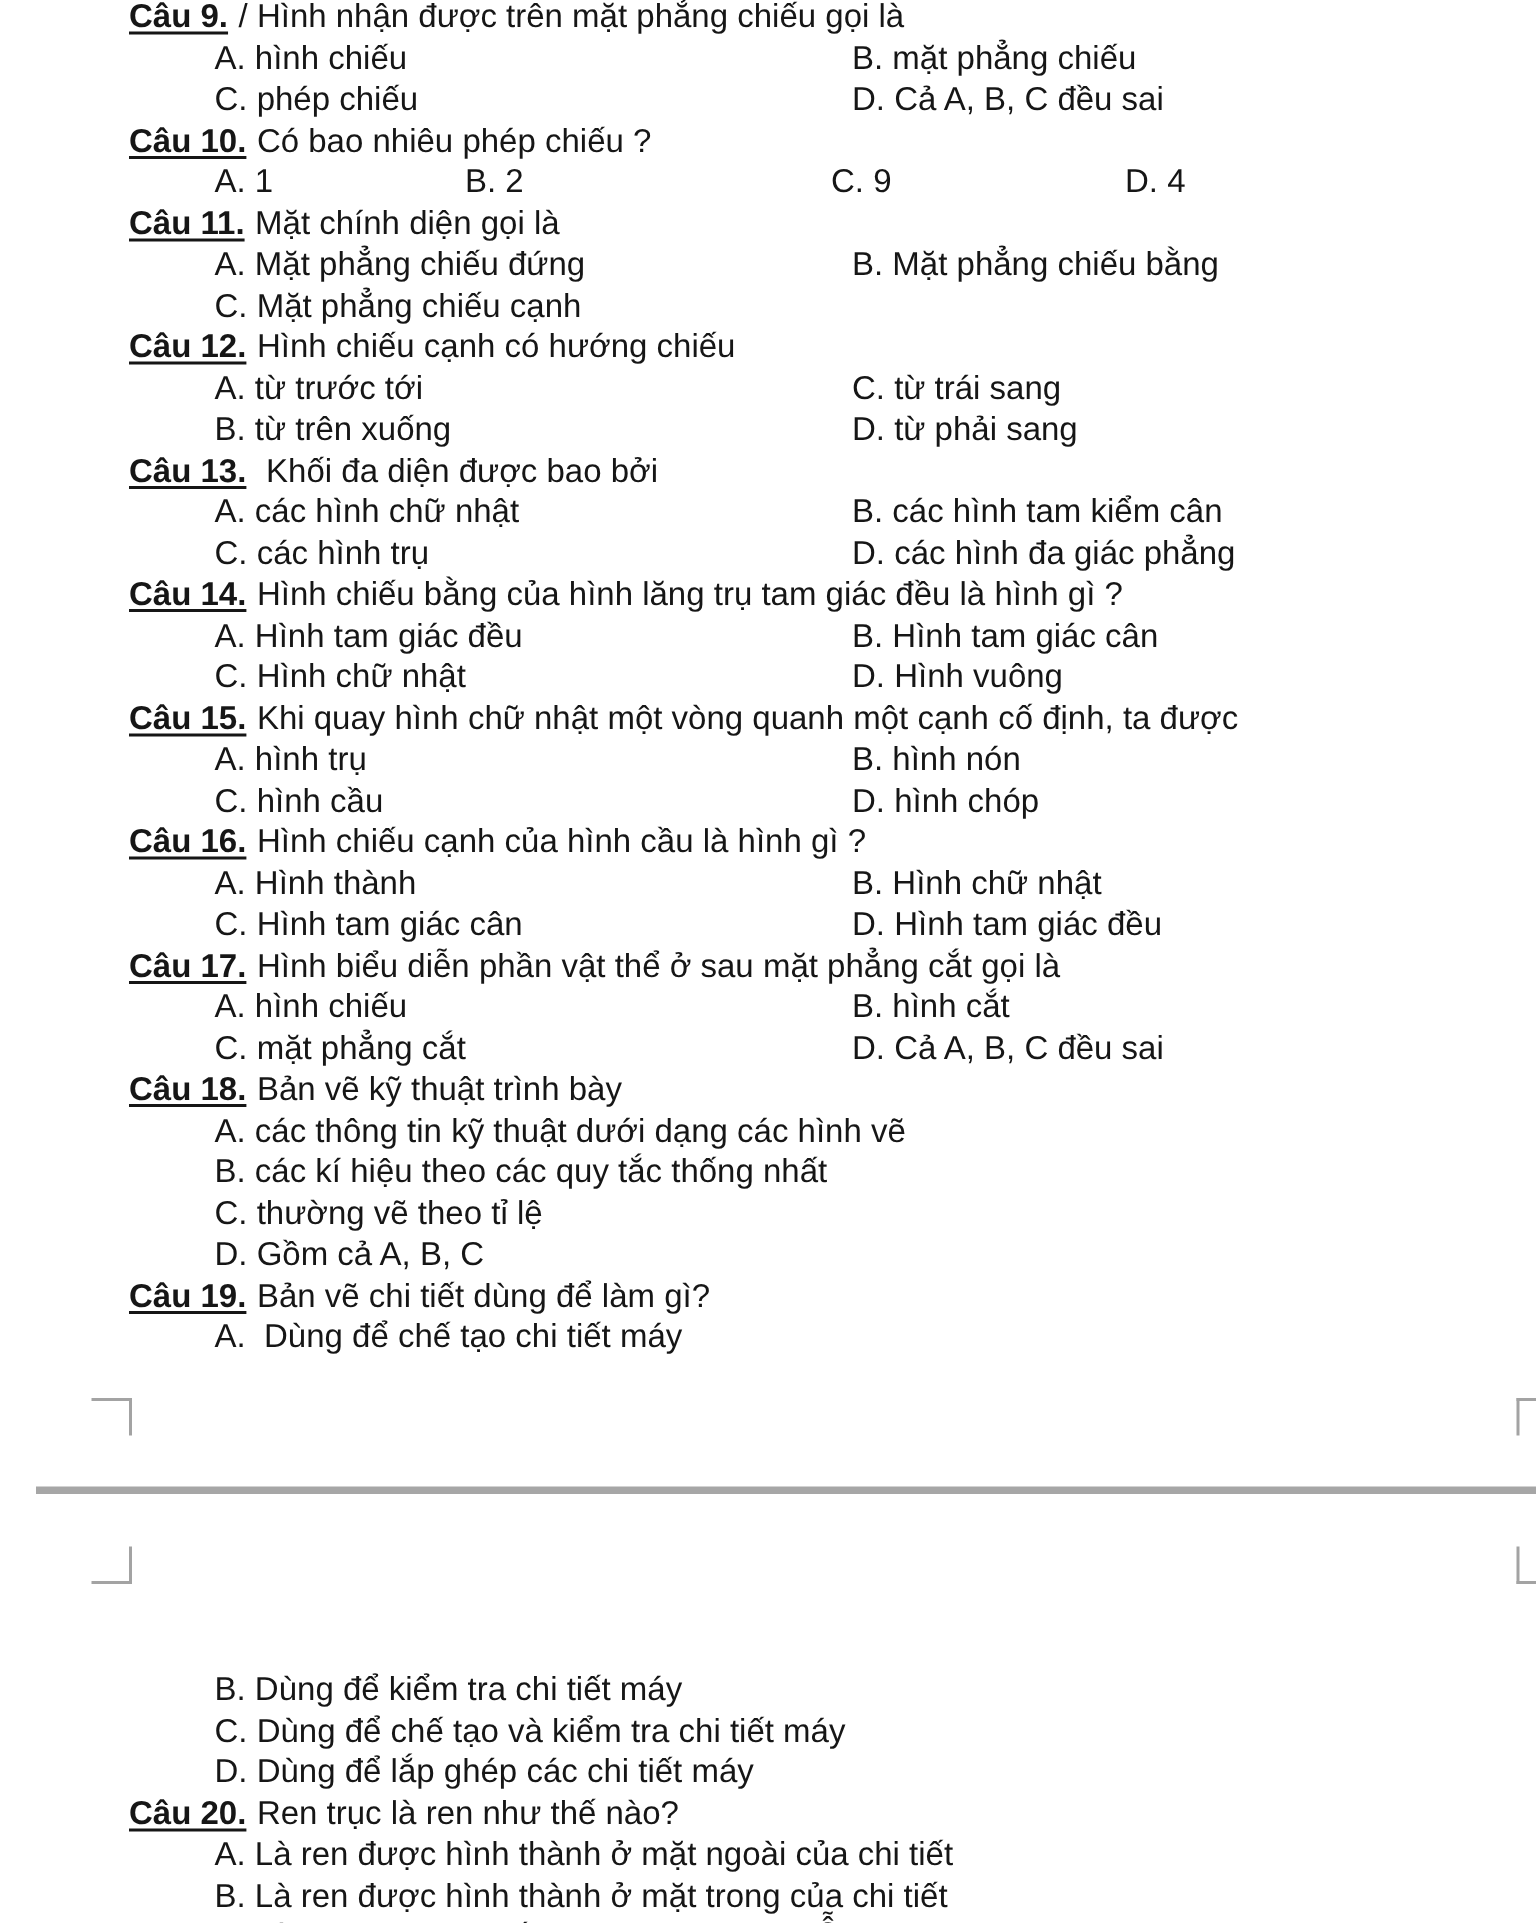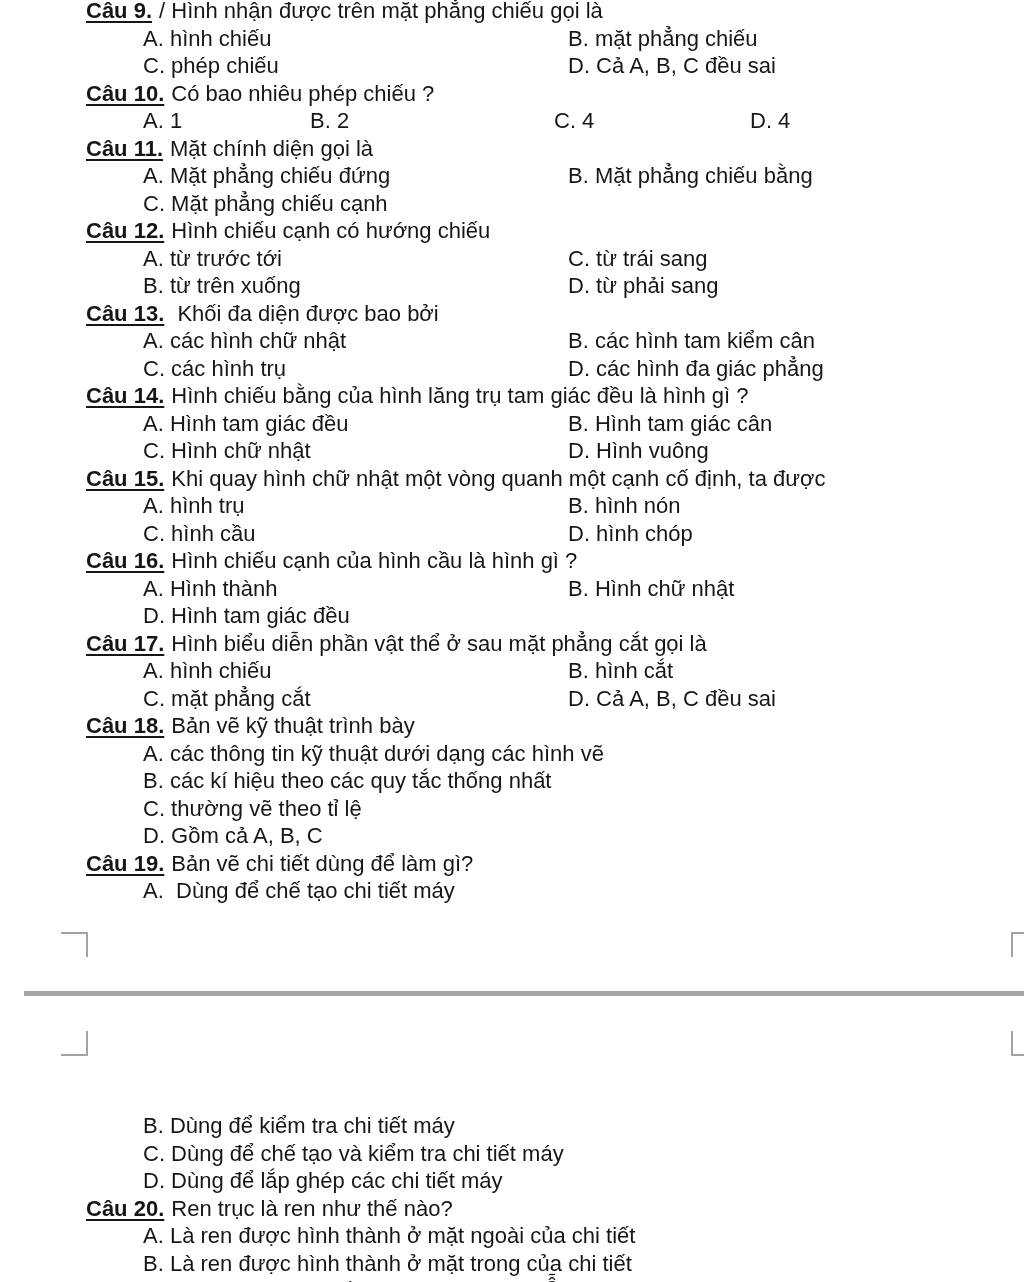--- a/index.html
+++ b/index.html
@@ -88,21 +88,21 @@
       <div class="opts two-col">
         <div class="opt">A. hình chiếu</div>
         <div class="opt">B. mặt phẳng chiếu</div>
         <div class="opt">C. phép chiếu</div>
         <div class="opt">D. Cả A, B, C đều sai</div>
       </div>
       <div class="q-line"><span class="q-label">Câu 10.</span><span class="q-text">Có bao nhiêu phép chiếu ?</span></div>
       <div class="opts four-col">
         <div class="opt">A. 1</div>
         <div class="opt">B. 2</div>
-        <div class="opt">C. 4</div>
+        <div class="opt">C. 9</div>
         <div class="opt">D. 4</div>
       </div>
       <div class="q-line"><span class="q-label">Câu 11.</span><span class="q-text">Mặt chính diện gọi là</span></div>
       <div class="opts two-col">
         <div class="opt">A. Mặt phẳng chiếu đứng</div>
         <div class="opt">B. Mặt phẳng chiếu bằng</div>
         <div class="opt">C. Mặt phẳng chiếu cạnh</div>
       </div>
       <div class="q-line"><span class="q-label">Câu 12.</span><span class="q-text">Hình chiếu cạnh có hướng chiếu</span></div>
       <div class="opts two-col">
@@ -129,20 +129,21 @@
       <div class="opts two-col">
         <div class="opt">A. hình trụ</div>
         <div class="opt">B. hình nón</div>
         <div class="opt">C. hình cầu</div>
         <div class="opt">D. hình chóp</div>
       </div>
       <div class="q-line"><span class="q-label">Câu 16.</span><span class="q-text">Hình chiếu cạnh của hình cầu là hình gì ?</span></div>
       <div class="opts two-col">
         <div class="opt">A. Hình thành</div>
         <div class="opt">B. Hình chữ nhật</div>
+        <div class="opt">C. Hình tam giác cân</div>
         <div class="opt">D. Hình tam giác đều</div>
       </div>
       <div class="q-line"><span class="q-label">Câu 17.</span><span class="q-text">Hình biểu diễn phần vật thể ở sau mặt phẳng cắt gọi là</span></div>
       <div class="opts two-col">
         <div class="opt">A. hình chiếu</div>
         <div class="opt">B. hình cắt</div>
         <div class="opt">C. mặt phẳng cắt</div>
         <div class="opt">D. Cả A, B, C đều sai</div>
       </div>
       <div class="q-line"><span class="q-label">Câu 18.</span><span class="q-text">Bản vẽ kỹ thuật trình bày</span></div>

